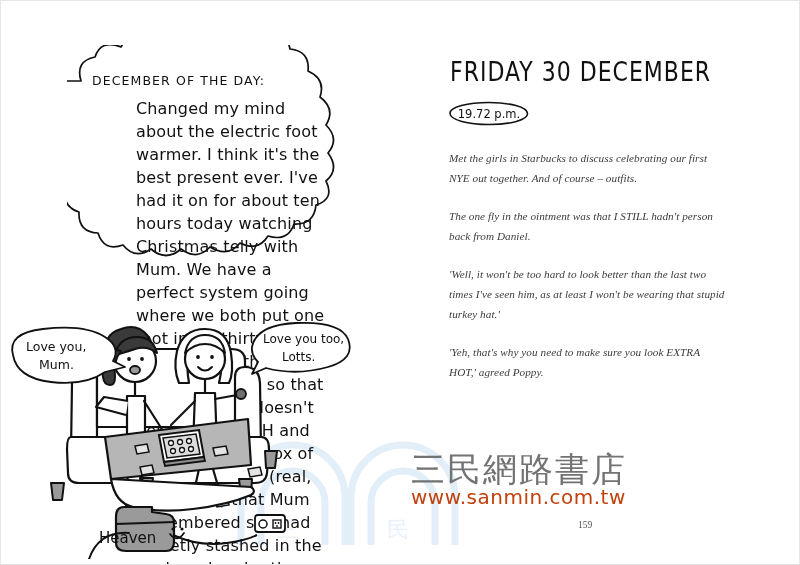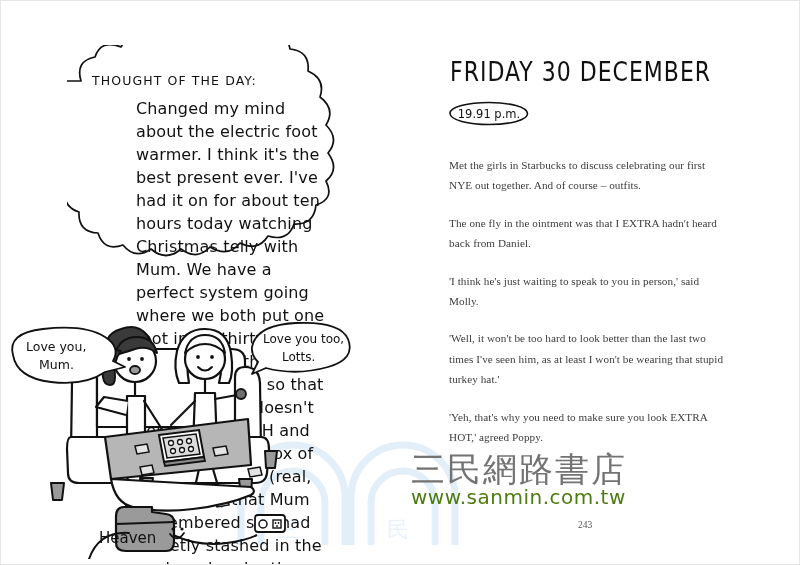--- a/index.html
+++ b/index.html
@@ -44,21 +44,21 @@
     color: #737373;
     white-space: nowrap;
   }
   #watermark .wm-url {
     position: absolute;
     left: 178px;
     top: 44px;
     font-family: "DejaVu Sans", sans-serif;
     font-size: 20px;
     letter-spacing: 0.5px;
-    color: #4d7c0f;
+    color: #c2410c;
     white-space: nowrap;
   }
 
   
   #left-page {
     position: absolute;
     left: 0; top: 0;
     width: 400px; height: 563px;
     z-index: 3;
   }
@@ -149,21 +149,21 @@
     position: absolute;
     left: 64px;
     top: 143px;
     width: 278px;
     font-family: "Liberation Serif", serif;
     font-size: 11.2px;
     line-height: 20.4px;
     color: #3c3c3c;
     letter-spacing: 0.05px;
   }
-  #body-copy p { margin: 11px 0 17px 0; }
+  #body-copy p { margin: 4px 0 17px 0; font-style: italic; }
   #page-number {
     position: absolute;
     left: 0;
     top: 519px;
     width: 400px;
     text-align: center;
     font-family: "Liberation Serif", serif;
     font-size: 9.5px;
     color: #555;
   }
@@ -220,21 +220,21 @@
           q -19 7 -25 -12
           q -20 -1 -19 -21
           q -18 -6 -13 -25
           q -17 -11 -8 -27
           q -15 -13 -3 -27
           q -13 -15 1 -28
           q -10 -17 9 -24
           Z" fill="#ffffff" stroke="#111111" stroke-width="1.7" stroke-linejoin="round"></path>
       </svg>
       <div class="bubble-text">
-        <div class="bubble-title">THOUGHT OF THE DAY:</div>
+        <div class="bubble-title">DECEMBER OF THE DAY:</div>
         <div class="bubble-body">Changed my mind about the electric foot warmer. I think it's the best present ever. I've had it on for about ten hours today watching Christmas telly with Mum. We have a perfect system going where we both put one foot in for thirty minutes and then we swap positions, so that the other foot doesn't get jealous. OOH and we also have a box of Ferrero Rochers (real, not sprout) that Mum remembered she had secretly stashed in the cupboard under the stairs – winner!</div>
       </div>
     </div>
 
     <div id="illustration">
       <svg width="385" height="240" viewBox="0 0 385 240">
 
         <g stroke="#111" stroke-width="2.2" fill="#ffffff" stroke-linejoin="round" stroke-linecap="round">
 
           <path d="M86 48 q-14 0 -15 16 l-1 68 q0 10 12 10 l14 0 l0 -84 q0 -10 -10 -10 Z"></path>
@@ -373,27 +373,26 @@
     </div>
   </div>
 
   <div id="right-page">
     <div id="day-heading">FRIDAY 30 DECEMBER</div>
 
     <div id="time-stamp">
       <svg width="82" height="25" viewBox="0 0 82 25">
         <path d="M41 1.5 C62 1.5 79 6 79.5 12.5 C80 19 62 23.5 41 23.5 C20 23.5 2.5 19 2 12.5 C1.5 6 20 1.5 41 1.5 Z" fill="#ffffff" stroke="#111" stroke-width="1.6"></path>
       </svg>
-      <div class="tval">19.91 p.m.</div>
+      <div class="tval">19.72 p.m.</div>
     </div>
 
     <div id="body-copy">
       <p>Met the girls in Starbucks to discuss celebrating our first NYE out together. And of course – outfits.</p>
-      <p>The one fly in the ointment was that I EXTRA hadn't heard back from Daniel.</p>
-      <p>'I think he's just waiting to speak to you in person,' said Molly.</p>
+      <p>The one fly in the ointment was that I STILL hadn't person back from Daniel.</p>
       <p>'Well, it won't be too hard to look better than the last two times I've seen him, as at least I won't be wearing that stupid turkey hat.'</p>
       <p>'Yeh, that's why you need to make sure you look EXTRA HOT,' agreed Poppy.</p>
     </div>
 
-    <div id="page-number">243</div>
+    <div id="page-number">159</div>
   </div>
 
 </div>
 
 </body></html>

